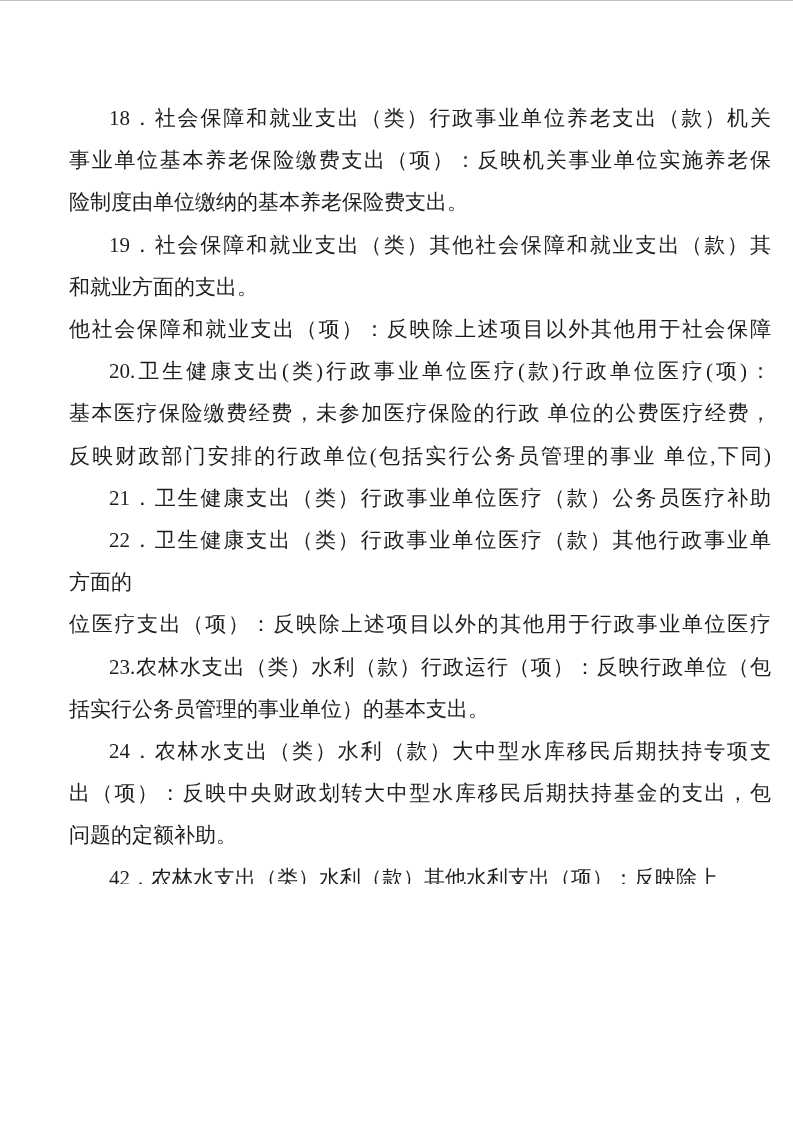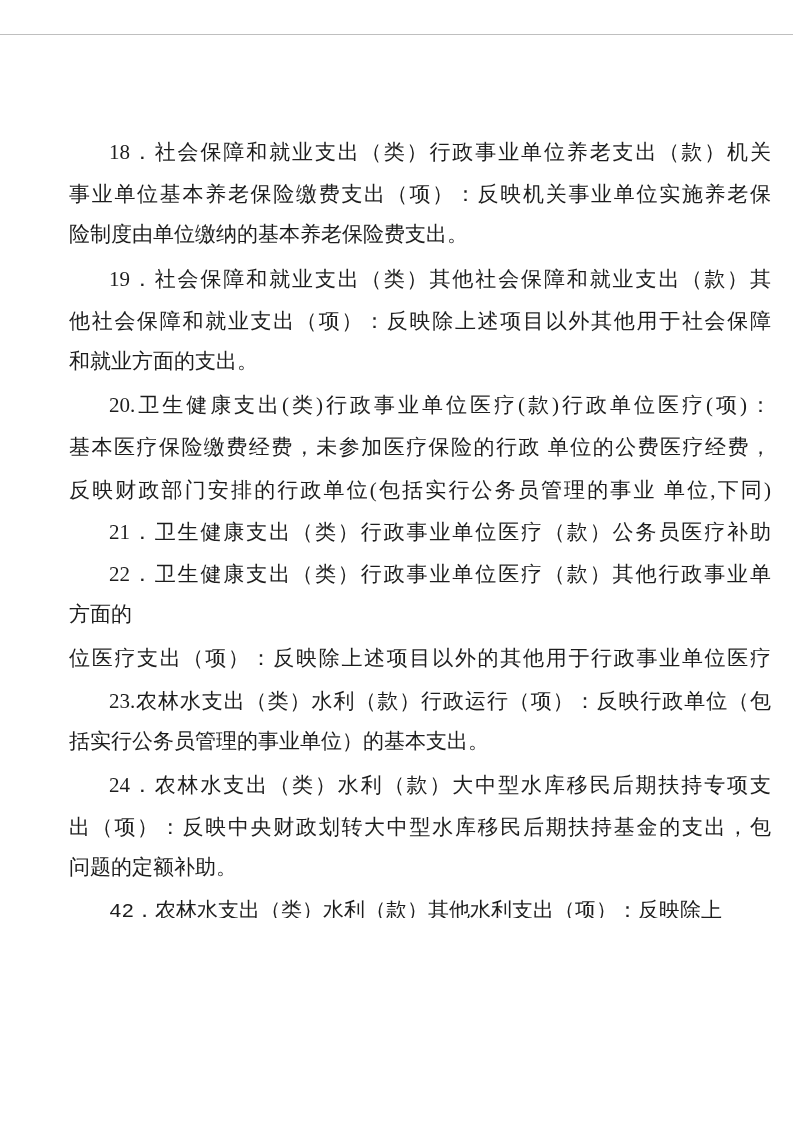--- a/index.html
+++ b/index.html
@@ -7,21 +7,20 @@
     padding: 0;
     background: #ffffff;
   }
   .page {
     position: relative;
     width: 793px;
     height: 884px;
     background: #ffffff;
     overflow: hidden;
     font-family: "Liberation Serif", "DejaVu Serif", serif;
-    margin-top: 34px;
   }
   .page-top-edge {
     position: absolute;
     top: 0; left: 0; right: 0;
     height: 1px;
     background: #bfbfbf;
   }
   .text-block {
     position: absolute;
     left: 69px;
@@ -40,21 +39,20 @@
     white-space: nowrap;
     text-align: justify;
     text-align-last: justify;
     text-justify: inter-character;
   }
   .line.first {
     text-indent: 1.9em;
   }
   .line.last {
     text-align-last: left;
-    font-family: Liberation Mono, monospace;
   }
   .page-footer {
     position: absolute;
     top: 1037px;
     left: 0;
     right: 0;
     text-align: right;
     font-size: 15px;
     line-height: 18px;
     color: #222222;
@@ -70,22 +68,22 @@
   <div class="text-block">
 
     <p class="para">
       <span class="line first">18．社会保障和就业支出（类）行政事业单位养老支出（款）机关</span>
       <span class="line">事业单位基本养老保险缴费支出（项）：反映机关事业单位实施养老保</span>
       <span class="line last">险制度由单位缴纳的基本养老保险费支出。</span>
     </p>
 
     <p class="para">
       <span class="line first">19．社会保障和就业支出（类）其他社会保障和就业支出（款）其</span>
+      <span class="line last">和就业方面的支出。</span>
       <span class="line">他社会保障和就业支出（项）：反映除上述项目以外其他用于社会保障</span>
-      <span class="line last">和就业方面的支出。</span>
     </p>
 
     <p class="para">
       <span class="line first">20.卫生健康支出(类)行政事业单位医疗(款)行政单位医疗(项)：</span>
       <span class="line">基本医疗保险缴费经费，未参加医疗保险的行政 单位的公费医疗经费，</span>
       <span class="line">反映财政部门安排的行政单位(包括实行公务员管理的事业 单位,下同)</span>
     </p>
 
     <p class="para">
       <span class="line first">21．卫生健康支出（类）行政事业单位医疗（款）公务员医疗补助</span>

